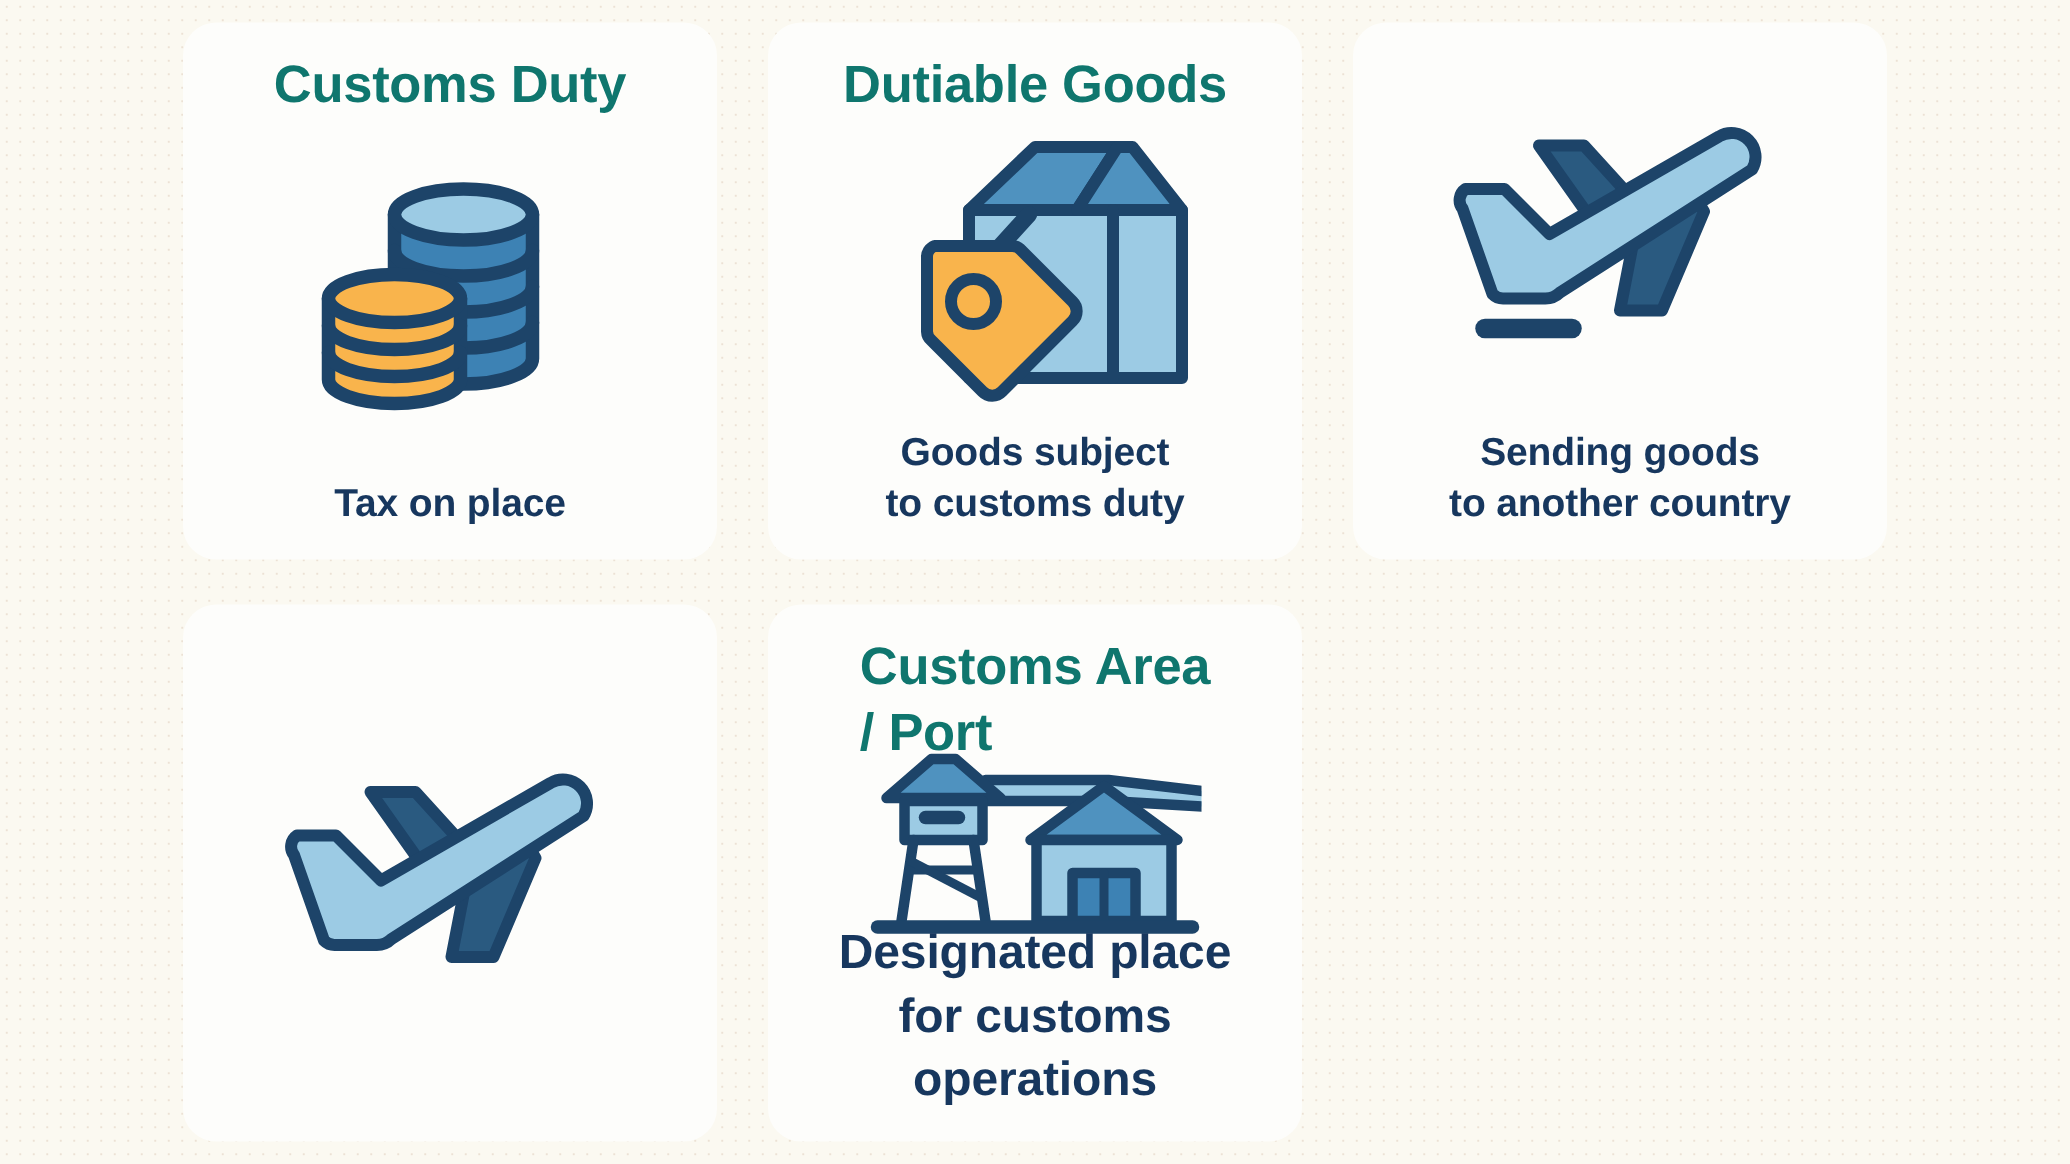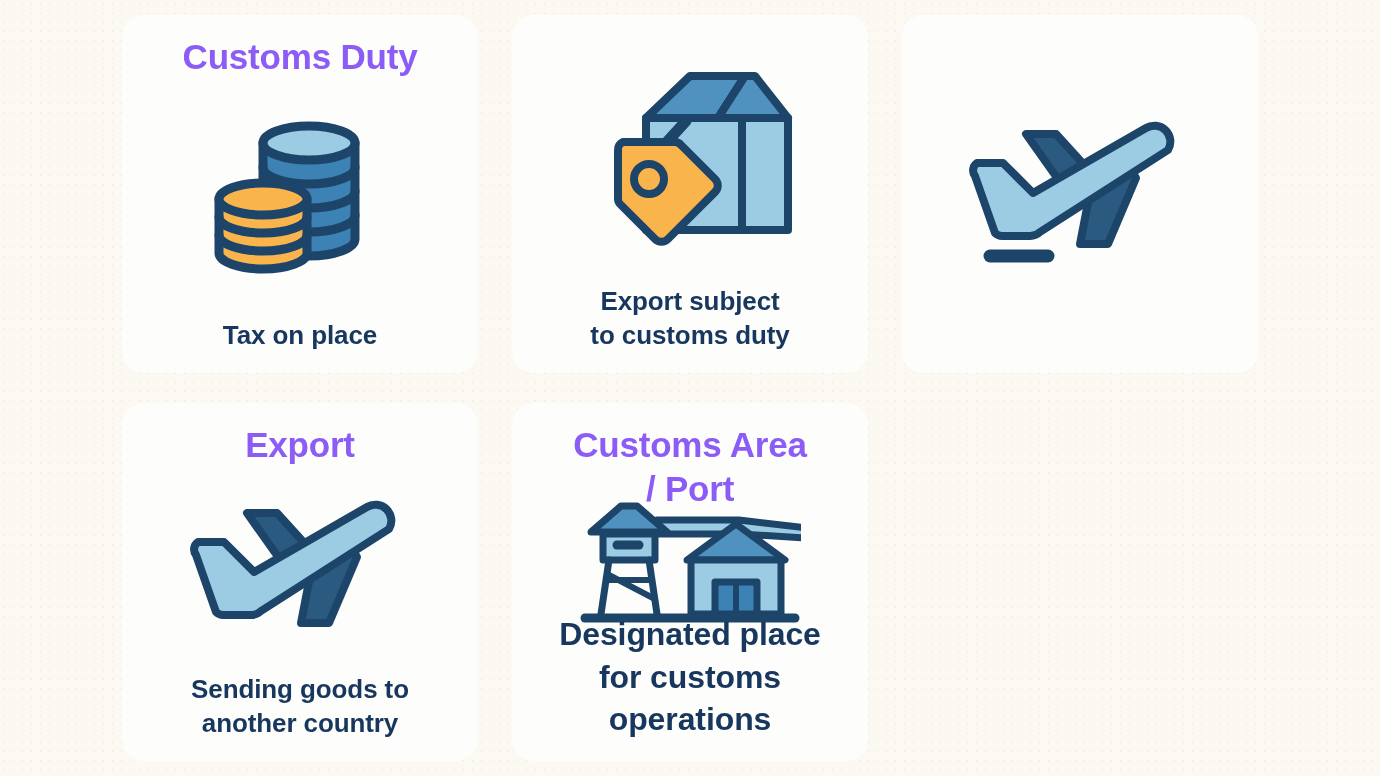--- a/index.html
+++ b/index.html
@@ -37,25 +37,25 @@
     display: flex;
     flex-direction: column;
     align-items: center;
     justify-content: flex-start;
     padding: 20px 14px 16px;
     position: relative;
     overflow: hidden;
   }
 
   .card-title {
-    color: #8b5cf6;
+    color: #0f766e;
     font-size: 35px;
     font-weight: bold;
     line-height: 1.25;
-    text-align: center;
+    text-align: left;
     letter-spacing: -0.2px;
     white-space: pre-line;
   }
 
   .icon-wrap {
     flex: 1 1 auto;
     display: flex;
     align-items: center;
     justify-content: center;
     width: 100%;
@@ -109,77 +109,77 @@
           <path d="M14 126 a44 16 0 0 0 88 0" fill="none"></path>
 
           <ellipse cx="58" cy="90" rx="44" ry="16" fill="#f9b44c"></ellipse>
         </g>
       </svg>
     </div>
     <div class="card-desc">Tax on place</div>
   </div>
 
   <div class="card" data-card="1">
+    <div class="card-title">Dutiable Goods</div>
     <div class="icon-wrap">
       <svg width="225" height="180" viewBox="0 0 225 180">
         <g stroke="#1d4469" stroke-width="8" stroke-linejoin="round" stroke-linecap="round">
 
           <path d="M68 52 h142 v112 h-142 z" fill="#9ccbe4"></path>
 
           <path d="M68 52 L112 10 h55 L140 52 z" fill="#4f92bf"></path>
 
           <path d="M140 52 L167 10 h10 L210 52 z" fill="#4f92bf"></path>
 
           <path d="M164 52 v112" fill="none"></path>
 
           <path d="M108 55 L78 88" fill="none" stroke-width="11"></path>
 
           <path d="M45 76 h52 a8 8 0 0 1 6 3 l34 34 a9 9 0 0 1 0 13 l-47 47 a9 9 0 0 1 -13 0 l-34 -34 a8 8 0 0 1 -3 -6 v-49 a8 8 0 0 1 5 -8 z" fill="#f9b44c"></path>
 
           <circle cx="71" cy="113" r="15" fill="none"></circle>
         </g>
       </svg>
     </div>
-    <div class="card-desc">Export subject
+    <div class="card-desc">Goods subject
 to customs duty</div>
   </div>
 
   <div class="card" data-card="2">
     <div class="icon-wrap">
       <svg width="225" height="150" viewBox="0 0 225 150">
         <g stroke="#1d4469" stroke-width="8" stroke-linejoin="round" stroke-linecap="round">
 
           <path d="M58 18 h30 L128 62 L92 66 z" fill="#2a5a80"></path>
 
           <path d="M124 66 L162 52 L168 62 L140 128 h-28 z" fill="#2a5a80"></path>
 
           <path d="M9 47 h26 l30 30 L178 12 a16 16 0 0 1 22 22 L72 116 a14 14 0 0 1 -10 4 H34 a10 10 0 0 1 -7 -3 L7 60 a9 9 0 0 1 2 -13 z" fill="#9ccbe4"></path>
         </g>
 
         <path d="M22 140 h58" stroke="#1d4469" stroke-width="13" stroke-linecap="round" fill="none"></path>
       </svg>
     </div>
+    <div class="card-desc">Sending goods
+to another country</div>
   </div>
 
   <div class="card" data-card="3">
-    <div class="card-title">Export</div>
     <div class="icon-wrap">
       <svg width="230" height="150" viewBox="0 0 230 150">
         <g stroke="#1d4469" stroke-width="8" stroke-linejoin="round" stroke-linecap="round">
 
           <path d="M62 22 h30 L132 66 L96 70 z" fill="#2a5a80"></path>
 
           <path d="M128 70 L166 56 L172 66 L144 132 h-28 z" fill="#2a5a80"></path>
 
           <path d="M13 51 h26 l30 30 L182 16 a16 16 0 0 1 22 22 L76 120 a14 14 0 0 1 -10 4 H38 a10 10 0 0 1 -7 -3 L11 64 a9 9 0 0 1 2 -13 z" fill="#9ccbe4"></path>
         </g>
       </svg>
     </div>
-    <div class="card-desc">Sending goods to
-another country</div>
   </div>
 
   <div class="card" data-card="4">
     <div class="card-title">Customs Area
 / Port</div>
     <div class="icon-wrap">
       <svg width="222" height="130" viewBox="0 0 222 130">
         <g stroke="#1d4469" stroke-width="7" stroke-linejoin="round" stroke-linecap="round">
 
           <path d="M78 22 h82 l68 8 v10 l-68 -4 h-82 z" fill="#9ccbe4"></path>

